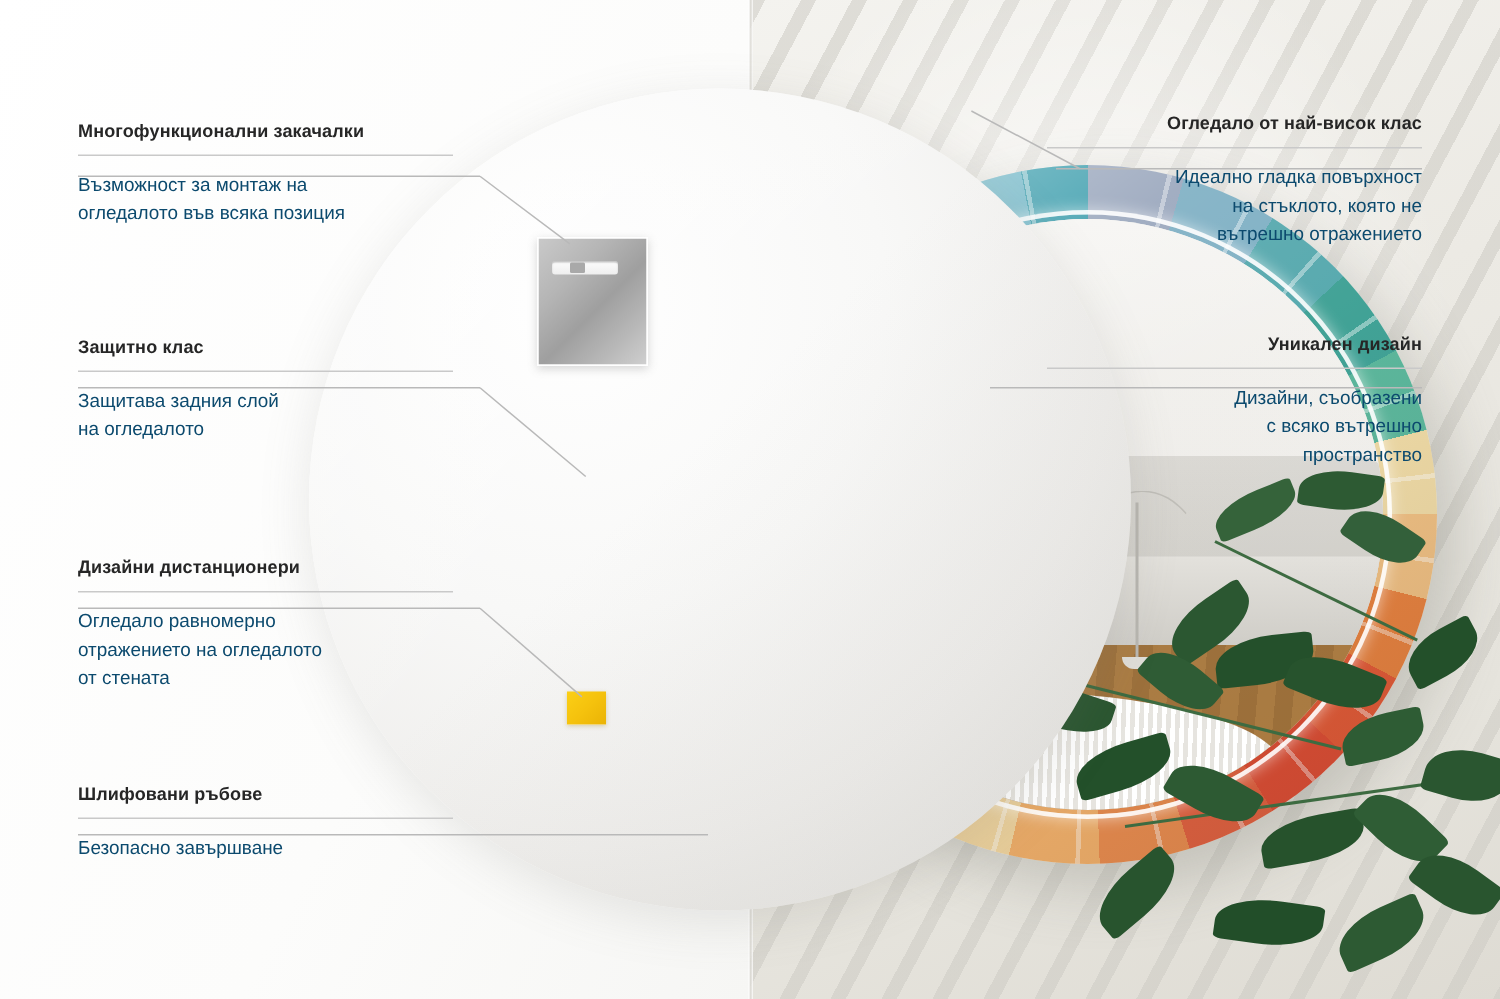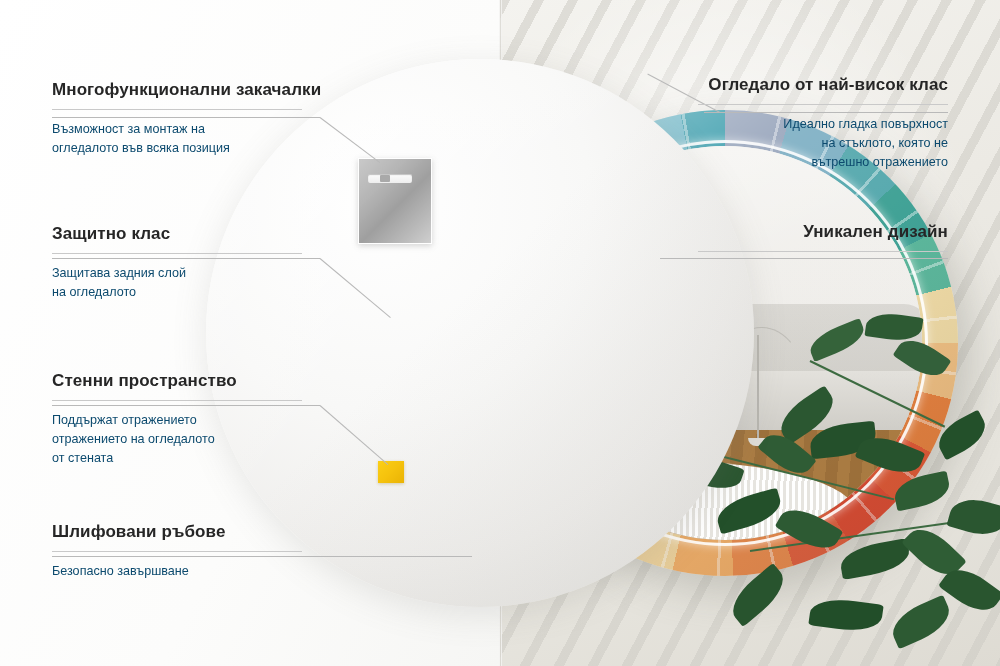--- a/index.html
+++ b/index.html
@@ -176,21 +176,21 @@
   
   .foliage{position:absolute;left:690px;top:300px;width:320px;height:380px;}
   .leaf{position:absolute;background:#2c5b34;border-radius:60% 8% 60% 8%;}
   .stem{position:absolute;background:#3d6b41;height:2px;transform-origin:left center;}
 
   
   .callout{position:absolute;}
   .c-left{left:52px;width:250px;text-align:left;}
   .c-right{width:250px;text-align:right;}
   .c-title{
-    font-size:17px;font-weight:bold;color:#262626;letter-spacing:.1px;
+    font-size:12px;font-weight:bold;color:#262626;letter-spacing:.1px;
     line-height:1.2;margin:0 0 9px 0;white-space:nowrap;
   }
   .c-rule{height:1px;background:#c9c9c9;width:100%;margin:0 0 10px 0;}
   .c-body{
     font-size:12.6px;color:#0c4a6e;line-height:1.48;margin:0;font-weight:400;
   }
   .c-body span{display:block;}
 
   
   .conn{position:absolute;background:#b9b9b9;height:1px;transform-origin:left center;}
@@ -289,24 +289,24 @@
   <div class="callout c-left" style="top:224px;">
     <p class="c-title">Защитно клас</p>
     <div class="c-rule"></div>
     <p class="c-body">
       <span>Защитава задния слой</span>
       <span>на огледалото</span>
     </p>
   </div>
 
   <div class="callout c-left" style="top:371px;">
-    <p class="c-title">Стенни пространство</p>
-    <div class="c-rule"></div>
-    <p class="c-body">
-      <span>Поддържат отражението</span>
+    <p class="c-title">Дизайни дистанционери</p>
+    <div class="c-rule"></div>
+    <p class="c-body">
+      <span>Огледало равномерно</span>
       <span>отражението на огледалото</span>
       <span>от стената</span>
     </p>
   </div>
 
   <div class="callout c-left" style="top:522px;">
     <p class="c-title">Шлифовани ръбове</p>
     <div class="c-rule"></div>
     <p class="c-body">
       <span>Безопасно завършване</span>
@@ -319,15 +319,20 @@
     <p class="c-body">
       <span>Идеално гладка повърхност</span>
       <span>на стъклото, която не</span>
       <span>вътрешно отражението</span>
     </p>
   </div>
 
   <div class="callout c-right" style="left:698px;top:222px;width:250px;text-align:right;">
     <p class="c-title">Уникален дизайн</p>
     <div class="c-rule"></div>
+    <p class="c-body">
+      <span>Дизайни, съобразени</span>
+      <span>с всяко вътрешно</span>
+      <span>пространство</span>
+    </p>
   </div>
 
 </div>
 
 </body></html>

